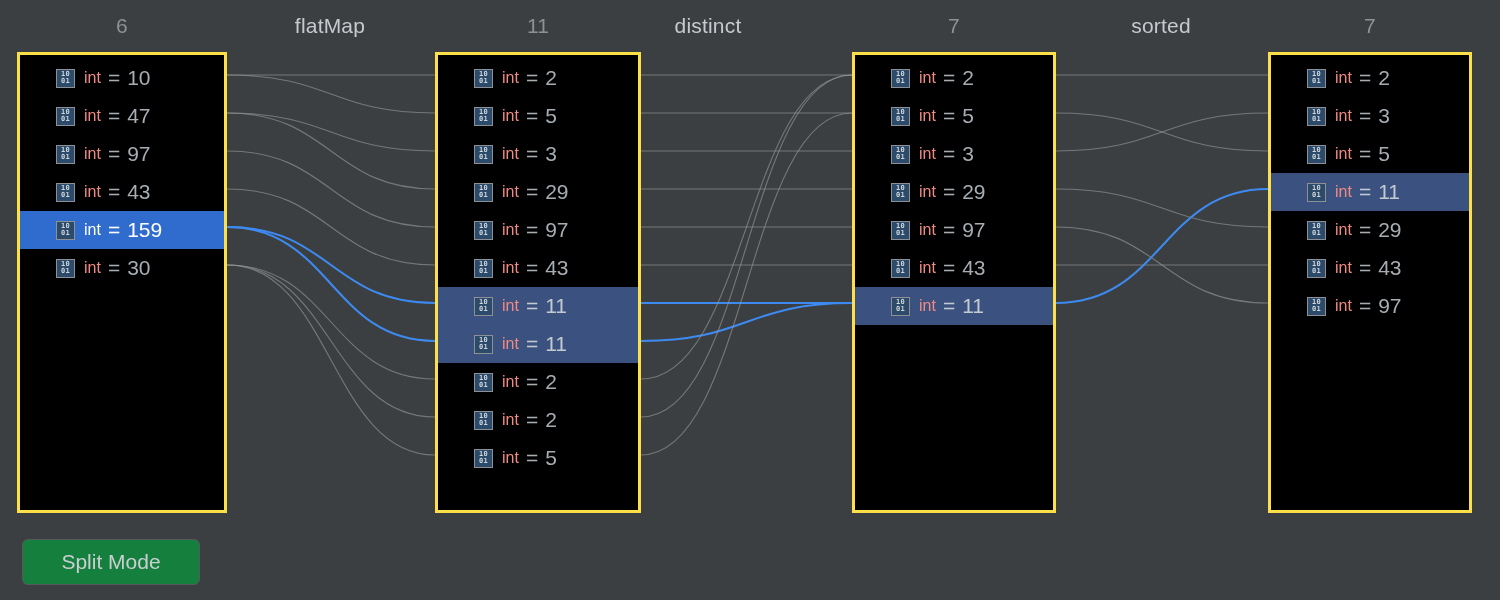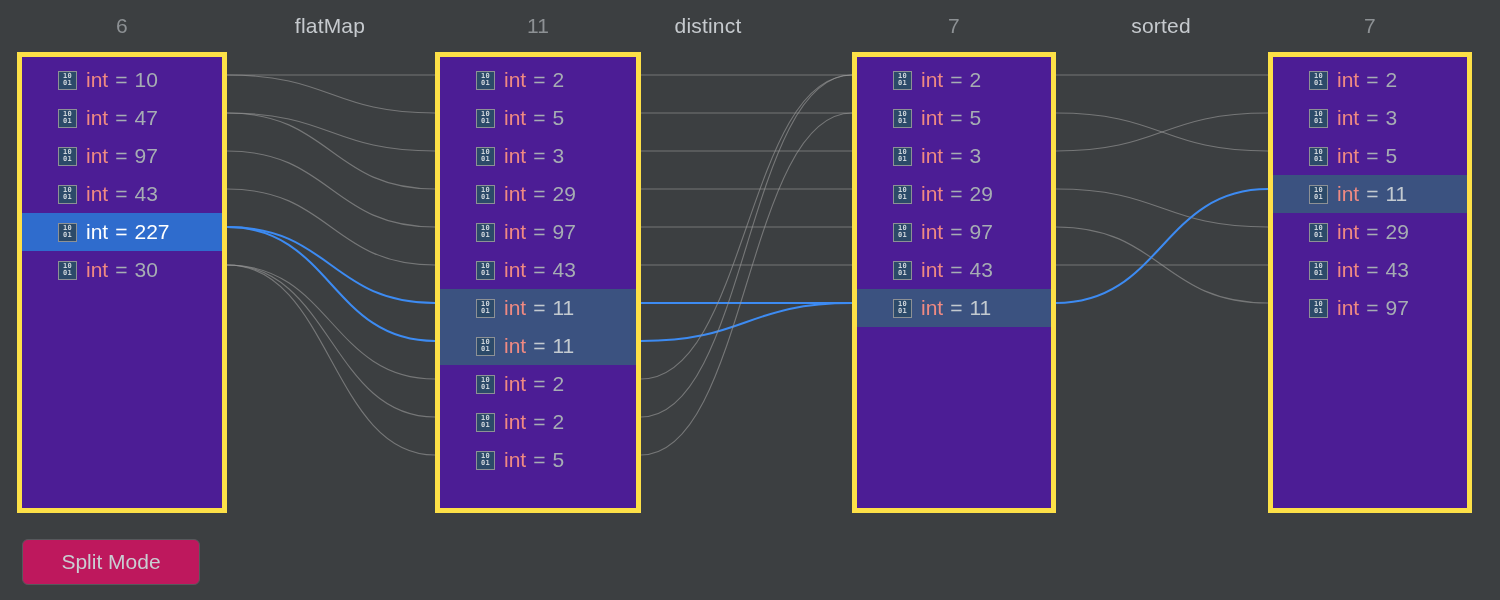--- a/index.html
+++ b/index.html
@@ -16,22 +16,22 @@
     position: absolute; top: 14px;
     font-size: 21px; color: #9fa3a6; text-align: center;
     white-space: nowrap; letter-spacing: .2px;
   }
   .hdr.count { color: #8d9194; }
   .hdr.op    { color: #c6cace; }
 
   
   .panel {
     position: absolute; top: 52px;
-    background: #4c1d95;
-    border: 5px solid #fde047;
+    background: #000000;
+    border: 3px solid #fde047;
     overflow: hidden;
   }
 
   .row {
     position: relative;
     height: 38px;
     display: flex; align-items: center;
     padding-left: 36px;
     white-space: nowrap;
   }
@@ -46,39 +46,39 @@
     display: flex; flex-direction: column;
     align-items: center; justify-content: center;
     line-height: 7px;
   }
   .ico b {
     font-family: "DejaVu Sans Mono", monospace;
     font-size: 7px; font-weight: 700;
     color: #cfd6dc; letter-spacing: .3px;
   }
 
-  .tname { font-size: 21px; color: #f08a82; }
+  .tname { font-size: 16px; color: #f08a82; }
   .teq   { font-size: 21px; color: #a6adb3; margin: 0 7px; }
   .tval  { font-size: 21px; color: #a6adb3; }
 
   .row.sel-active .tname,
   .row.sel-active .teq,
   .row.sel-active .tval { color: #ffffff; }
   .row.sel-inactive .tname { color: #f08a82; }
   .row.sel-inactive .teq,
   .row.sel-inactive .tval { color: #c3cad0; }
 
   
   #links { position: absolute; left: 0; top: 0; width: 1500px; height: 600px; pointer-events: none; }
 
   
   .btn {
     position: absolute;
     height: 46px;
-    background: #be185d;
+    background: #15803d;
     border: 1px solid #56595c;
     border-radius: 6px;
     color: #c9ced2;
     font-size: 21px;
     display: flex; align-items: center; justify-content: center;
     cursor: default;
   }
   #split-mode-button { left: 22px; top: 539px; width: 178px; }
   #close-button      { left: 1355px; top: 539px; width: 117px; }
 </style>
@@ -165,21 +165,21 @@
           <span class="teq">=</span>
           <span class="tval">43</span>
         </div>
         <div class="row sel-active">
           <span class="ico">
             <b>10</b>
             <b>01</b>
           </span>
           <span class="tname">int</span>
           <span class="teq">=</span>
-          <span class="tval">227</span>
+          <span class="tval">159</span>
         </div>
         <div class="row">
           <span class="ico">
             <b>10</b>
             <b>01</b>
           </span>
           <span class="tname">int</span>
           <span class="teq">=</span>
           <span class="tval">30</span>
         </div>

